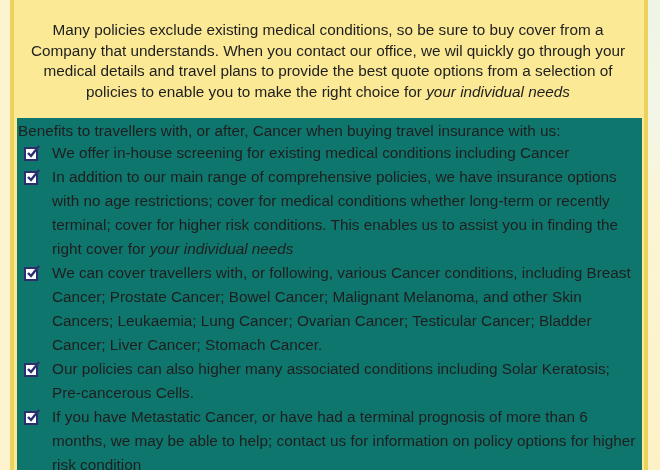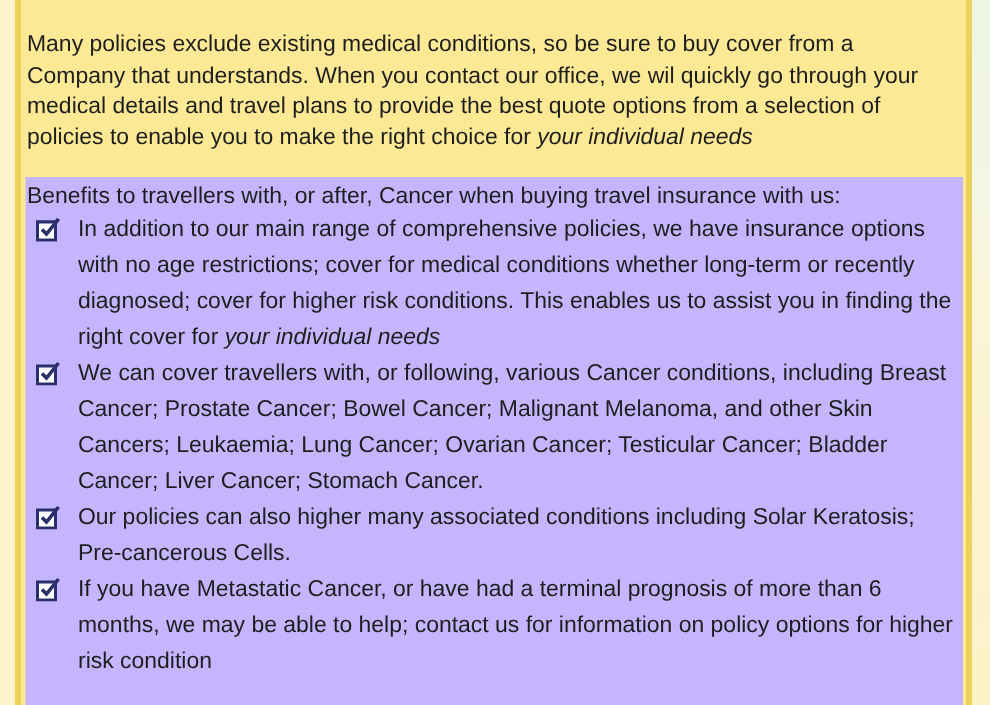--- a/index.html
+++ b/index.html
@@ -20,59 +20,59 @@
     position:absolute; left:14px; top:0; width:630px; height:470px;
     background:#fbe995;
   }
   .intro {
     position:absolute; left:18px; top:20px; width:620px;
     font-size:15.3px; line-height:20.5px; color:#1e1e1e;
   }
   .intro em, .item em { font-style:italic; }
   .list-box {
     position:absolute; left:17px; top:118px; width:625px; height:352px;
-    background:#c4b5fd;
+    background:#0f766e;
   }
   .list-heading {
     position:absolute; left:1px; top:3px;
     font-size:15.3px; line-height:20px; color:#1e1e1e; white-space:nowrap;
   }
   .items { position:absolute; left:0; top:23px; width:625px; }
   .item { position:relative; padding-left:35px; font-size:15.3px; line-height:24px; color:#1e1e1e; }
   .check {
     position:absolute; left:7px; top:4px; width:17px; height:16px;
   }
 </style>
 </head>
 <body>
 
 <div class="page-left-bg"></div>
 <div class="right-bg"></div>
 <div class="panel"></div>
 <div class="border-left"></div>
 <div class="border-right"></div>
 
-<p class="intro" style="margin:0;"><span>Many policies exclude existing medical conditions, so be sure to buy cover from a Company that understands. When you contact our office, we wil quickly go through your medical details and travel plans to provide the best quote options from a selection of policies to enable you to make the right choice for </span><em>your individual needs</em></p>
+<p class="intro" style="margin:0;text-align:center;"><span>Many policies exclude existing medical conditions, so be sure to buy cover from a Company that understands. When you contact our office, we wil quickly go through your medical details and travel plans to provide the best quote options from a selection of policies to enable you to make the right choice for </span><em>your individual needs</em></p>
 
 <div class="list-box">
   <div class="list-heading">Benefits to travellers with, or after, Cancer when buying travel insurance with us:</div>
   <div class="items">
     <div class="item">
       <svg class="check" viewBox="0 0 17 16">
           <rect x="1" y="3" width="12" height="12" fill="#fff" stroke="#2b2f6e" stroke-width="2"></rect>
           <path d="M4 8 L7 11 L15 1" fill="none" stroke="#2b2f6e" stroke-width="2.4"></path>
         </svg>
-      <em></em>
+      <span>We offer in-house screening for existing medical conditions including Cancer</span><em></em>
     </div>
     <div class="item">
       <svg class="check" viewBox="0 0 17 16">
           <rect x="1" y="3" width="12" height="12" fill="#fff" stroke="#2b2f6e" stroke-width="2"></rect>
           <path d="M4 8 L7 11 L15 1" fill="none" stroke="#2b2f6e" stroke-width="2.4"></path>
         </svg>
-      <span>In addition to our main range of comprehensive policies, we have insurance options with no age restrictions; cover for medical conditions whether long-term or recently diagnosed; cover for higher risk conditions. This enables us to assist you in finding the right cover for </span><em>your individual needs</em>
+      <span>In addition to our main range of comprehensive policies, we have insurance options with no age restrictions; cover for medical conditions whether long-term or recently terminal; cover for higher risk conditions. This enables us to assist you in finding the right cover for </span><em>your individual needs</em>
     </div>
     <div class="item">
       <svg class="check" viewBox="0 0 17 16">
           <rect x="1" y="3" width="12" height="12" fill="#fff" stroke="#2b2f6e" stroke-width="2"></rect>
           <path d="M4 8 L7 11 L15 1" fill="none" stroke="#2b2f6e" stroke-width="2.4"></path>
         </svg>
       <span>We can cover travellers with, or following, various Cancer conditions, including Breast Cancer; Prostate Cancer; Bowel Cancer; Malignant Melanoma, and other Skin Cancers; Leukaemia; Lung Cancer; Ovarian Cancer; Testicular Cancer; Bladder Cancer; Liver Cancer; Stomach Cancer.</span><em></em>
     </div>
     <div class="item">
       <svg class="check" viewBox="0 0 17 16">

